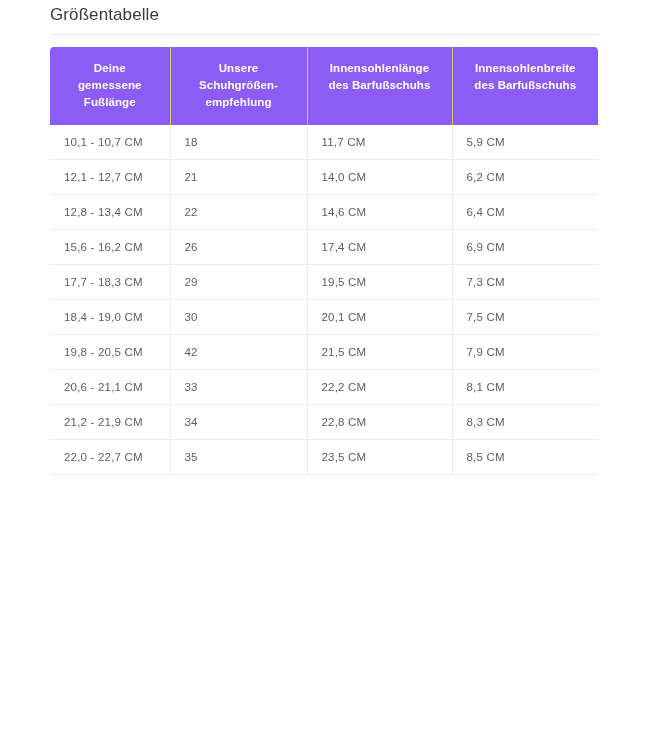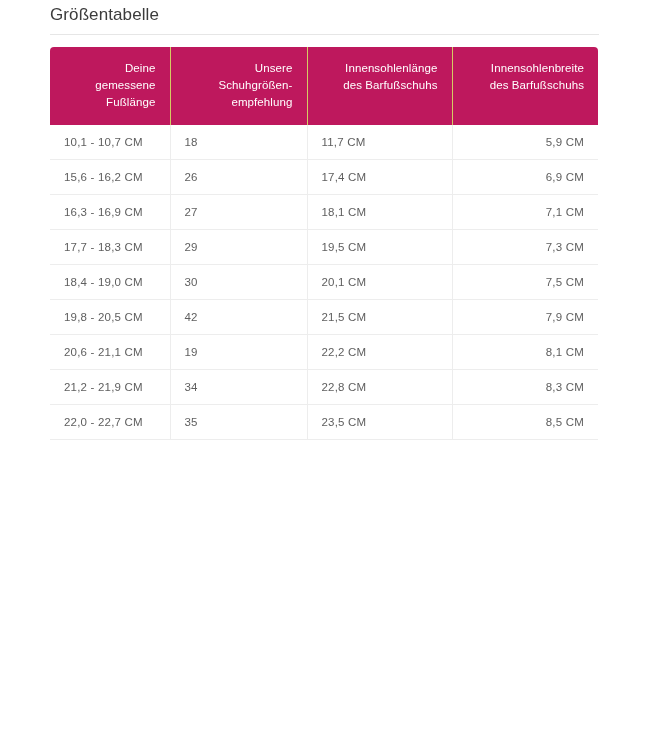--- a/index.html
+++ b/index.html
@@ -51,26 +51,26 @@
   }
 
   table.size-table {
     border-collapse: collapse;
     border-spacing: 0;
     width: 548px;
     table-layout: fixed;
   }
 
   table.size-table thead th {
-    background: #be185d;
+    background: #8b5cf6;
     color: #ffffff;
     font-size: 11.5px;
-    font-weight: 400;
+    font-weight: 700;
     line-height: 17px;
-    text-align: right;
+    text-align: center;
     vertical-align: top;
     padding: 13px 14px 14px 14px;
     border-right: 1px solid #d4cb63;
     box-sizing: border-box;
     letter-spacing: 0.1px;
   }
   table.size-table thead th:last-child {
     border-right: none;
   }
   table.size-table thead th.c1 {
@@ -88,21 +88,20 @@
     vertical-align: middle;
     padding: 9px 14px 9px 14px;
     border-bottom: 1px solid #ededed;
     border-right: 1px solid #ededed;
     box-sizing: border-box;
     letter-spacing: 0.2px;
     white-space: nowrap;
   }
   table.size-table tbody td:last-child {
     border-right: none;
-    text-align: right;
   }
   table.size-table tbody tr:last-child td {
     border-bottom: 1px solid #ededed;
   }
 
   col.col1 { width: 120px; }
   col.col2 { width: 137px; }
   col.col3 { width: 145px; }
   col.col4 { width: 146px; }
 </style>
@@ -146,52 +145,58 @@
         </tr>
       </thead>
       <tbody id="table-body">
           <tr>
             <td>10,1 - 10,7 CM</td>
             <td>18</td>
             <td>11,7 CM</td>
             <td>5,9 CM</td>
           </tr>
           <tr>
+            <td>12,1 - 12,7 CM</td>
+            <td>21</td>
+            <td>14,0 CM</td>
+            <td>6,2 CM</td>
+          </tr>
+          <tr>
+            <td>12,8 - 13,4 CM</td>
+            <td>22</td>
+            <td>14,6 CM</td>
+            <td>6,4 CM</td>
+          </tr>
+          <tr>
             <td>15,6 - 16,2 CM</td>
             <td>26</td>
             <td>17,4 CM</td>
             <td>6,9 CM</td>
           </tr>
           <tr>
-            <td>16,3 - 16,9 CM</td>
-            <td>27</td>
-            <td>18,1 CM</td>
-            <td>7,1 CM</td>
-          </tr>
-          <tr>
             <td>17,7 - 18,3 CM</td>
             <td>29</td>
             <td>19,5 CM</td>
             <td>7,3 CM</td>
           </tr>
           <tr>
             <td>18,4 - 19,0 CM</td>
             <td>30</td>
             <td>20,1 CM</td>
             <td>7,5 CM</td>
           </tr>
           <tr>
             <td>19,8 - 20,5 CM</td>
             <td>42</td>
             <td>21,5 CM</td>
             <td>7,9 CM</td>
           </tr>
           <tr>
             <td>20,6 - 21,1 CM</td>
-            <td>19</td>
+            <td>33</td>
             <td>22,2 CM</td>
             <td>8,1 CM</td>
           </tr>
           <tr>
             <td>21,2 - 21,9 CM</td>
             <td>34</td>
             <td>22,8 CM</td>
             <td>8,3 CM</td>
           </tr>
           <tr>

